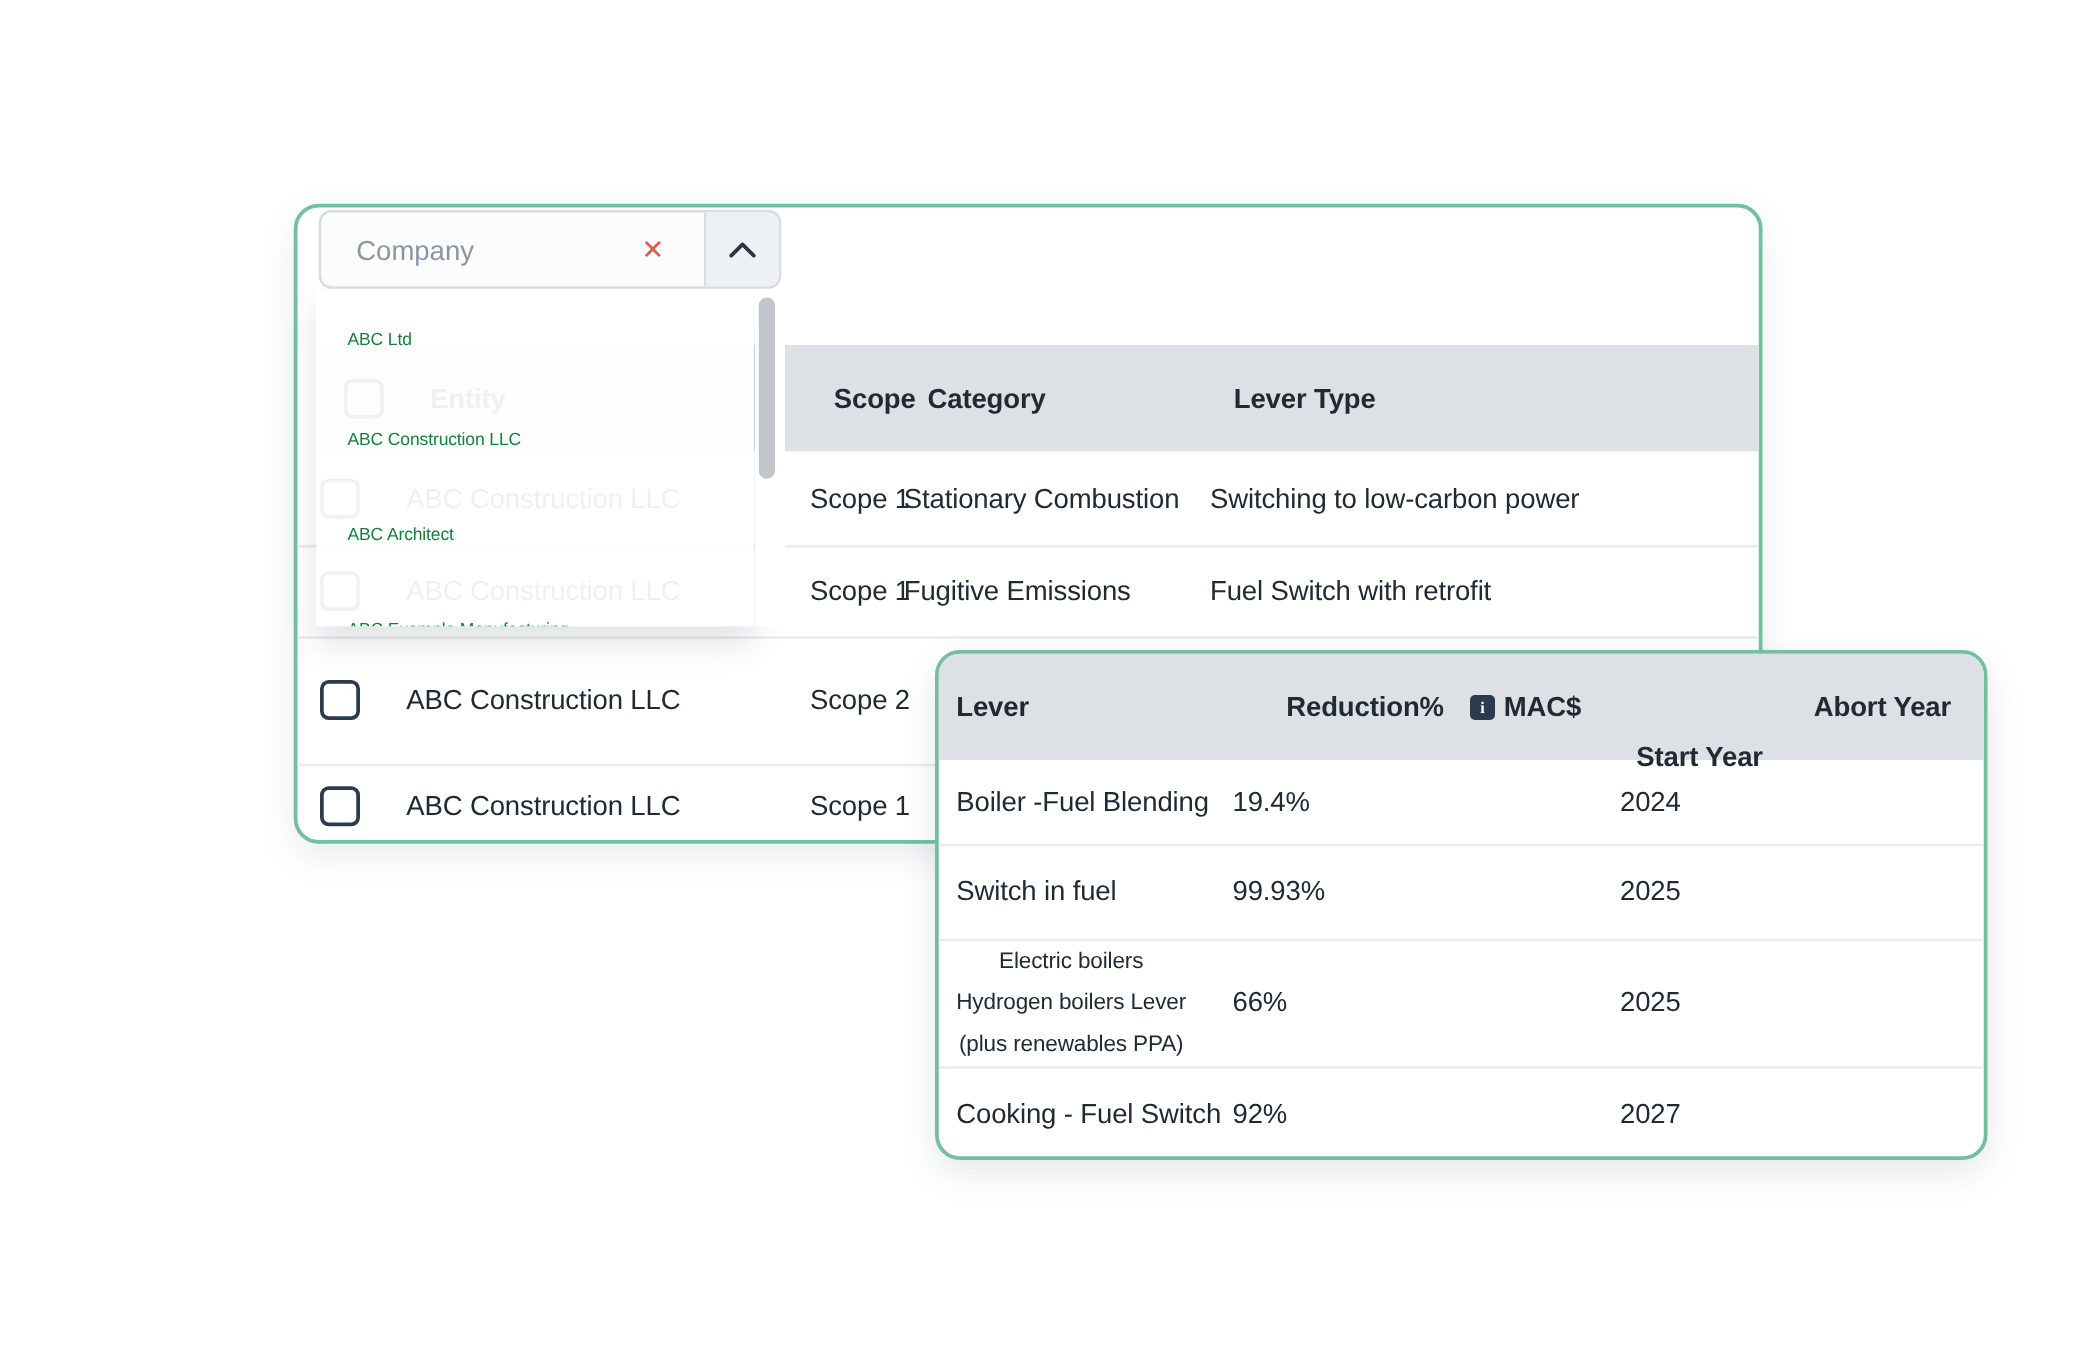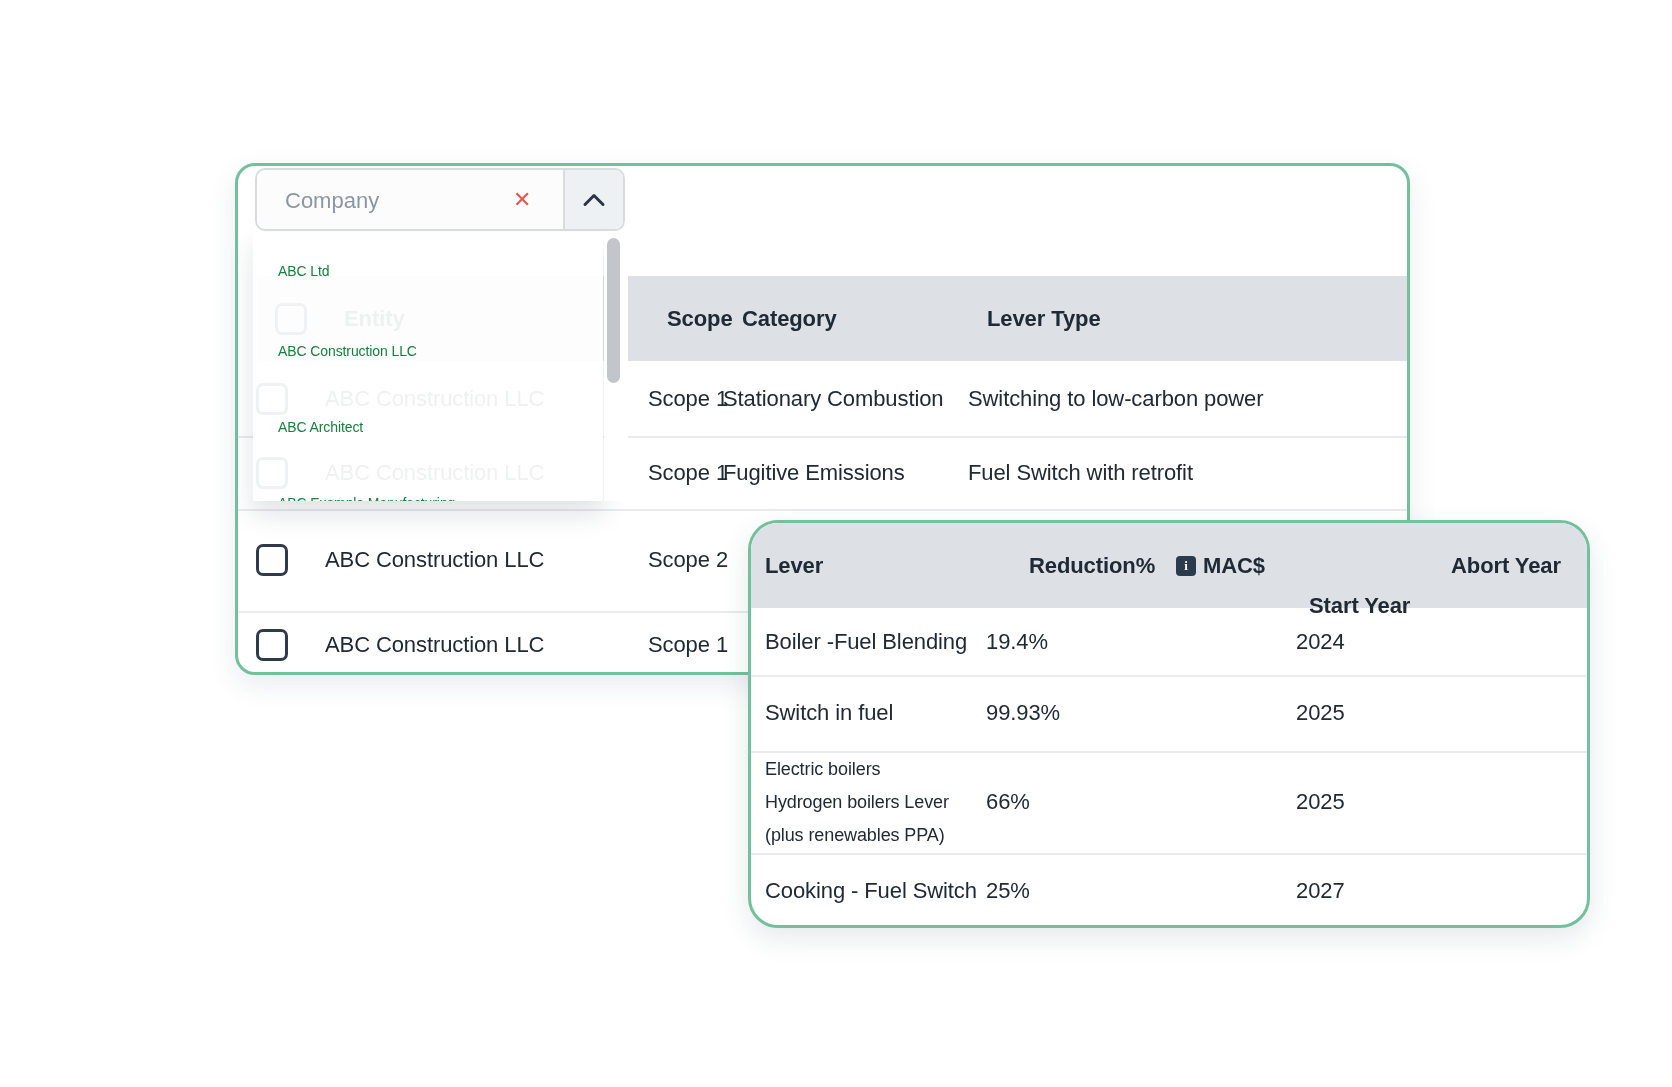--- a/index.html
+++ b/index.html
@@ -58,22 +58,22 @@
   .dd-item{
     position:absolute;left:0;right:0;height:40px;line-height:40px;
     padding-left:25px;font-size:14px;color:#15803d;white-space:nowrap;cursor:pointer;
   }
   .dd-i1{top:19px;} .dd-i2{top:99px;} .dd-i3{top:175px;} .dd-i4{top:251px;}
   .dd-track{position:absolute;left:604px;top:232px;width:24px;height:269px;background:#ffffff;z-index:10;}
   .dd-thumb{position:absolute;left:3px;top:6px;width:13px;height:145px;background:#c2c6cb;border-radius:7px;}
   
   .card2{
     position:absolute;left:748px;top:520px;width:842px;height:408px;box-sizing:border-box;
-    background:#ffffff;border:3px solid #74c09e;border-radius:30px;
-    box-shadow:0 10px 28px rgba(44,66,84,.12);overflow:hidden;z-index:30;
+    background:#ffffff;border:3px solid #74c09e;border-radius:20px;
+    box-shadow:0 10px 28px rgba(44,66,84,.12);overflow:hidden;z-index:30;text-align:center;
   }
   .t2header{position:absolute;left:0;right:0;top:0;height:85px;background:#dde1e5;}
   .t2row{position:absolute;left:0;right:0;}
   .t2r1{top:85px;height:67px;border-bottom:2px solid #e9ebee;}
   .t2r2{top:152px;height:76px;border-bottom:2px solid #e9ebee;}
   .t2r3{top:228px;height:102px;border-bottom:2px solid #e9ebee;}
   .t2r4{top:330px;height:75px;}
   .h2-lever{left:14px;} .h2-red{left:250px;margin-left:28px;} .h2-mac{left:425px;} .h2-start{left:558px;margin-top:40px;} .h2-abort{left:700px;}
   .v2-lever{left:14px;} .v2-red{left:235px;} .v2-start{left:545px;}
   .mac-head{display:flex;align-items:center;gap:7px;}
@@ -192,18 +192,18 @@
         <div>Electric boilers</div>
         <div>Hydrogen boilers Lever</div>
         <div>(plus renewables PPA)</div>
       </span>
       <span class="cell v2-red">66%</span>
       <span class="cell v2-start">2025</span>
     </div>
 
     <div class="t2row t2r4">
       <span class="cell v2-lever">Cooking - Fuel Switch</span>
-      <span class="cell v2-red">25%</span>
+      <span class="cell v2-red">92%</span>
       <span class="cell v2-start">2027</span>
     </div>
   </section>
 
 </div>
 
 </body></html>

